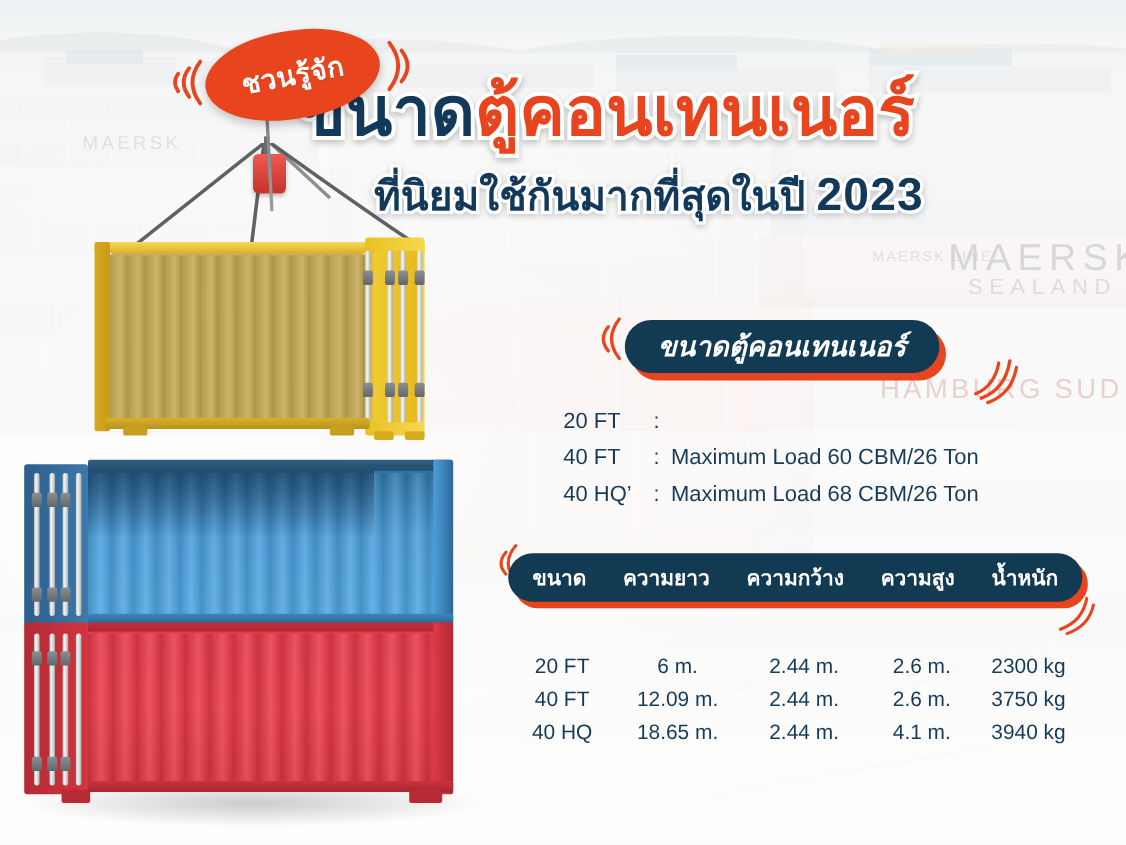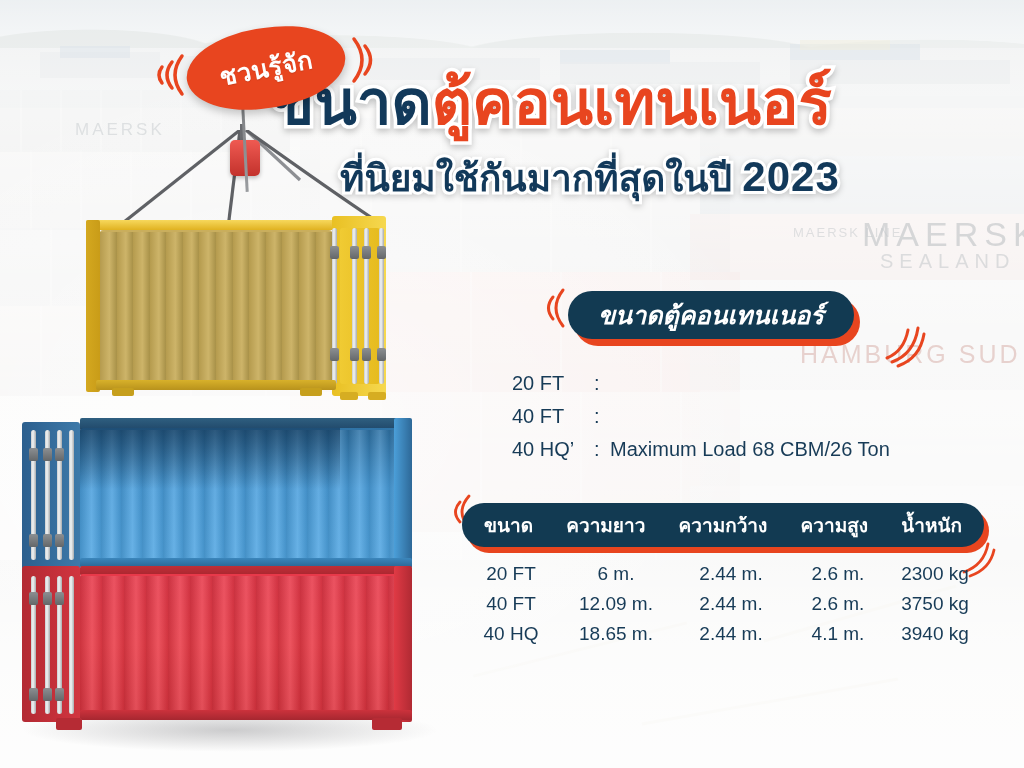--- a/index.html
+++ b/index.html
@@ -150,21 +150,21 @@
     box-shadow:5px 6px 0 0 #e8451f;
   }
   .thead .th { font-size:19px; font-weight:bold; color:#fff; white-space:nowrap; }
 
   .tbody { position:absolute; left:462px; top:563px; width:522px; z-index:6; }
   .trow { display:flex; align-items:baseline; height:30px; font-size:19px; color:#173b57; }
   .trow .c { text-align:center; }
   .c0 { width:98px; }
   .c1 { width:112px; }
   .c2 { width:118px; }
-  .c3 { width:96px; }
+  .c3 { width:96px;margin-top:33px; }
   .c4 { width:98px; }
 
   .arcdeco { position:absolute; z-index:5; }
 </style>
 </head>
 <body>
 
 <div class="bg">
   <div class="sky"></div>
   <div class="hills"></div>
@@ -463,20 +463,21 @@
 </div>
 
 <div class="loadlist">
   <div class="loadrow">
     <span class="sz">20 FT</span>
     <span class="sep">:</span>
   </div>
   <div class="loadrow">
     <span class="sz">40 FT</span>
     <span class="sep">:</span>
+    <span class="val">Maximum Load 60 CBM/26 Ton</span>
   </div>
   <div class="loadrow">
     <span class="sz">40 HQ’</span>
     <span class="sep">:</span>
     <span class="val">Maximum Load 68 CBM/26 Ton</span>
   </div>
 </div>
 
 <svg class="arcdeco" style="left:444px;top:492px;" width="30" height="40" viewBox="0 0 30 40">
   <path d="M25 4 Q11 20 25 36" stroke="#e8451f" stroke-width="2.8" fill="none" stroke-linecap="round"></path>

